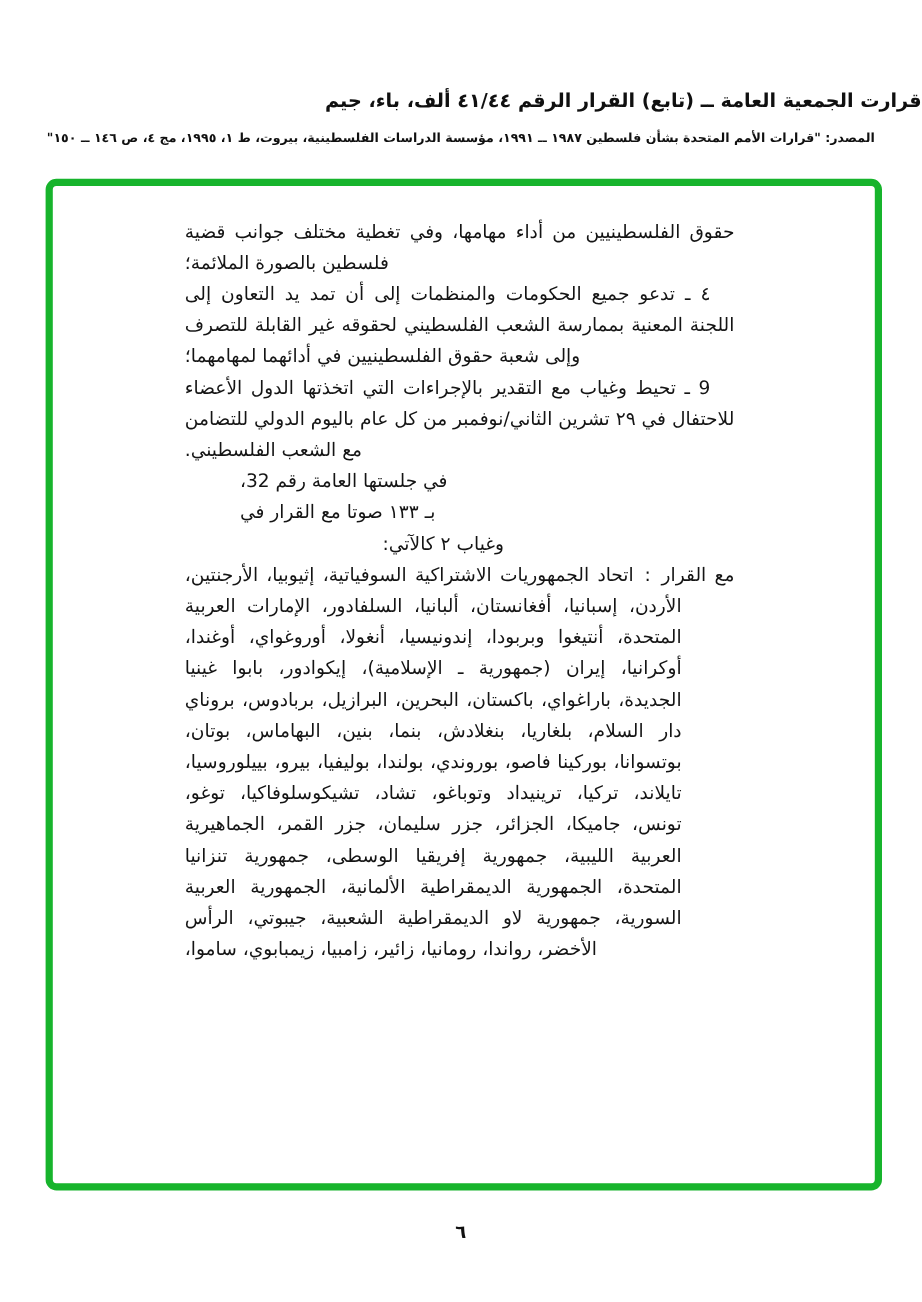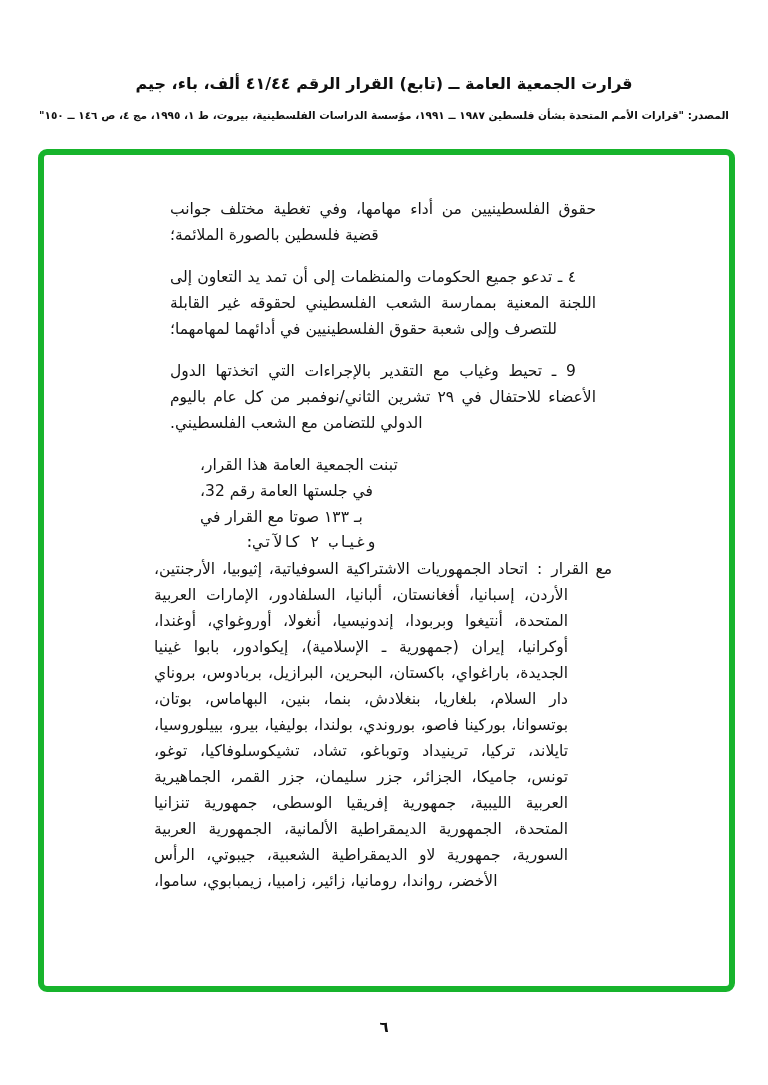--- a/index.html
+++ b/index.html
@@ -13,21 +13,20 @@
     position: relative;
     font-family: "DejaVu Sans", sans-serif;
     color: #141414;
     overflow: hidden;
   }
   .doc-title {
     position: absolute;
     top: 74px;
     left: 0;
     right: 0;
-    text-align: center;
     direction: rtl;
     font-weight: bold;
     font-size: 16px;
     letter-spacing: 0px;
     color: #101010;
   }
   .doc-source {
     position: absolute;
     top: 109px;
     left: 0;
@@ -53,42 +52,41 @@
     position: absolute;
     top: 180px;
     right: 156px;
     width: 458px;
     direction: rtl;
     font-size: 15.5px;
     line-height: 26px;
     text-align: justify;
   }
   .para {
-    margin: 16px;
+    margin: 0;
     text-align: justify;
     text-align-last: left;
   }
   .para.item {
     text-indent: 20px;
   }
   .bold-lead {
     font-weight: normal;
   }
   .adoption {
     width: 220px;
     margin: 0 192px 0 46px;
     direction: rtl;
   }
   .adoption-line {
     text-align: left;
     white-space: nowrap;
   }
   .adoption-line.center {
-    text-align: center;
-    font-family: Liberation Mono, monospace;
+    text-align: right;
   }
   .vote {
     margin: 0;
     padding-right: 44px;
     text-indent: -44px;
     text-align: justify;
     text-align-last: left;
   }
   .vote-colon {
     padding: 0 9px;
@@ -113,21 +111,20 @@
 <div class="green-frame"></div>
 
 <main class="text-block">
   <p class="para">حقوق الفلسطينيين من أداء مهامها، وفي تغطية مختلف جوانب قضية فلسطين بالصورة الملائمة؛</p>
 
   <p class="para item"><span>٤ ـ </span><span class="bold-lead">تدعو</span><span> جميع الحكومات والمنظمات إلى أن تمد يد التعاون إلى اللجنة المعنية بممارسة الشعب الفلسطيني لحقوقه غير القابلة للتصرف وإلى شعبة حقوق الفلسطينيين في أدائهما لمهامهما؛</span></p>
 
   <p class="para item"><span>9 ـ </span><span class="bold-lead">تحيط وغياب مع التقدير</span><span> بالإجراءات التي اتخذتها الدول الأعضاء للاحتفال في ٢٩ تشرين الثاني/نوفمبر من كل عام باليوم الدولي للتضامن مع الشعب الفلسطيني.</span></p>
 
   <div class="adoption">
-    <div class="adoption-line">تبنت الجمعية العامة هذا القرار،</div>
     <div class="adoption-line">في جلستها العامة رقم 32،</div>
     <div class="adoption-line">بـ ١٣٣ صوتا مع القرار في</div>
     <div class="adoption-line center">وغياب ٢ كالآتي:</div>
   </div>
 
   <p class="vote"><span>مع القرار</span><span class="vote-colon">:</span><span>اتحاد الجمهوريات الاشتراكية السوفياتية، إثيوبيا، الأرجنتين، الأردن، إسبانيا، أفغانستان، ألبانيا، السلفادور، الإمارات العربية المتحدة، أنتيغوا وبربودا، إندونيسيا، أنغولا، أوروغواي، أوغندا، أوكرانيا، إيران (جمهورية ـ الإسلامية)، إيكوادور، بابوا غينيا الجديدة، باراغواي، باكستان، البحرين، البرازيل، بربادوس، بروناي دار السلام، بلغاريا، بنغلادش، بنما، بنين، البهاماس، بوتان، بوتسوانا، بوركينا فاصو، بوروندي، بولندا، بوليفيا، بيرو، بييلوروسيا، تايلاند، تركيا، ترينيداد وتوباغو، تشاد، تشيكوسلوفاكيا، توغو، تونس، جاميكا، الجزائر، جزر سليمان، جزر القمر، الجماهيرية العربية الليبية، جمهورية إفريقيا الوسطى، جمهورية تنزانيا المتحدة، الجمهورية الديمقراطية الألمانية، الجمهورية العربية السورية، جمهورية لاو الديمقراطية الشعبية، جيبوتي، الرأس الأخضر، رواندا، رومانيا، زائير، زامبيا، زيمبابوي، ساموا،</span></p>
 </main>
 
 <div class="page-num">٦</div>
 

